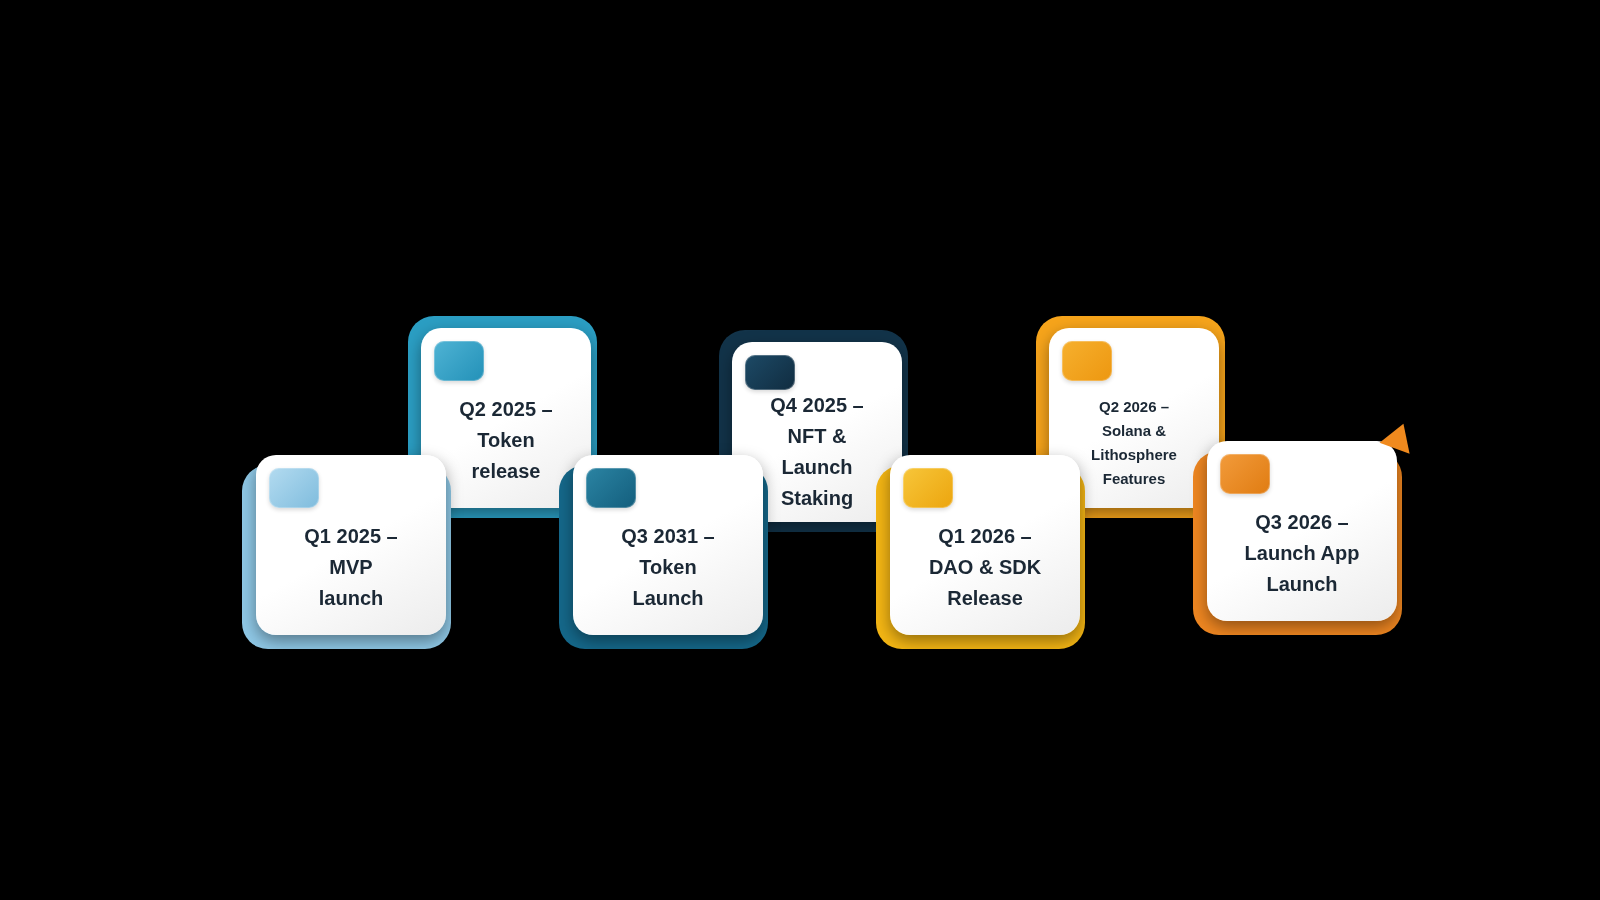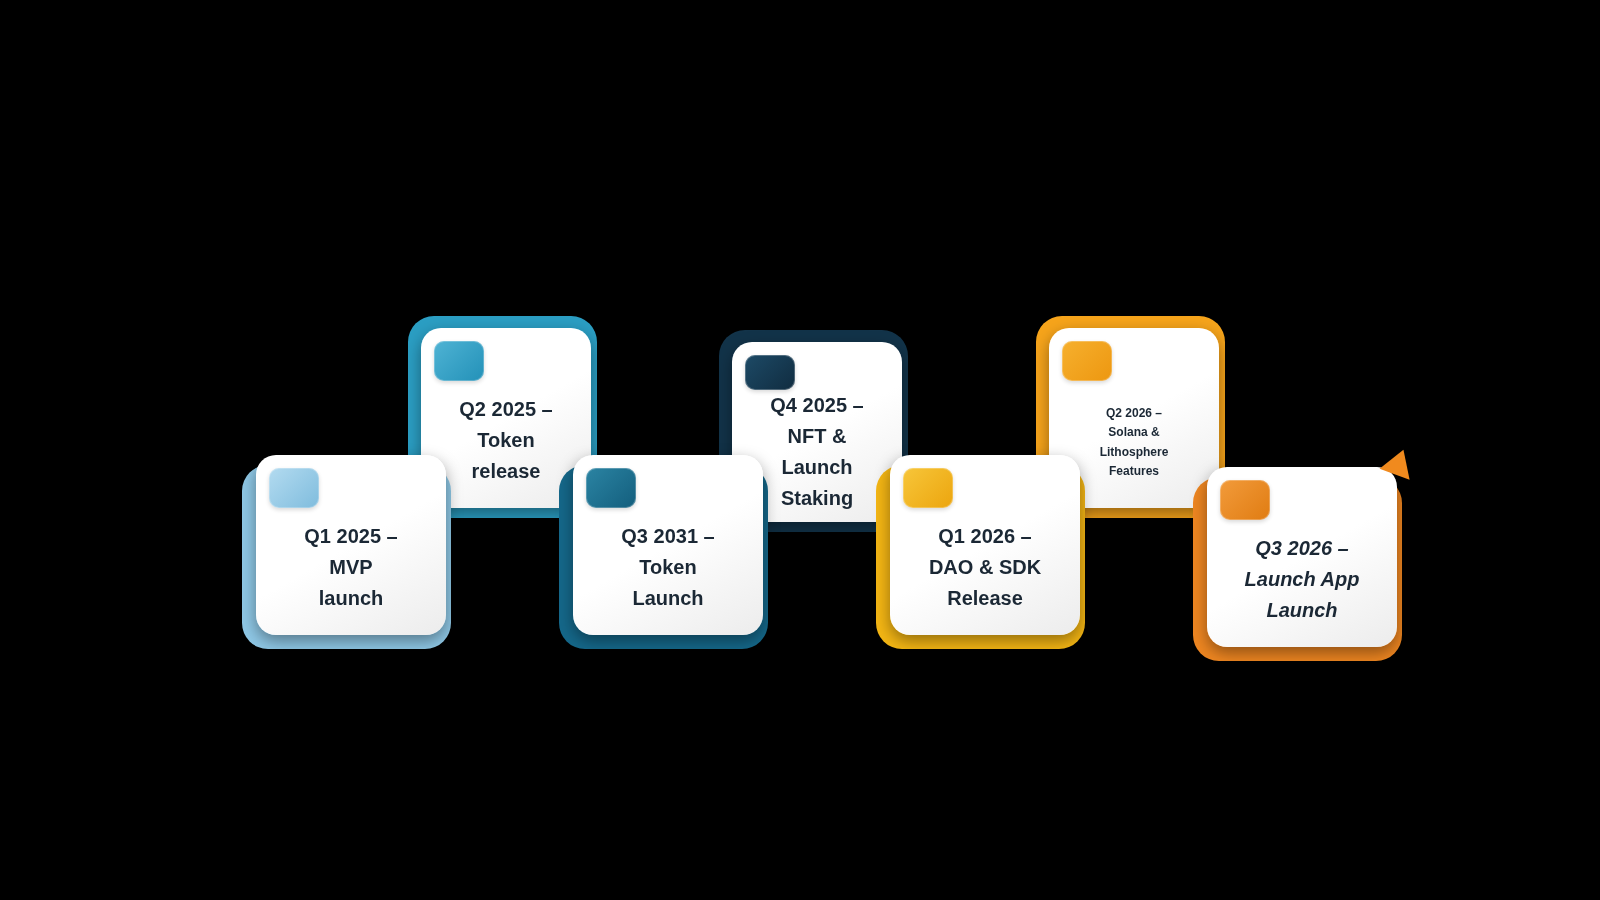--- a/index.html
+++ b/index.html
@@ -57,21 +57,21 @@
     justify-content: center;
     align-items: center;
     text-align: center;
     font-weight: bold;
     color: var(--text-color);
     font-size: 20px;
     line-height: 1.55;
     padding: 0 6px 8px 6px;
   }
   .card.small-text .text {
-    font-size: 12px;
+    font-size: 15px;
     line-height: 1.6;
     padding-bottom: 4px;
   }
   .arrow {
     position: absolute;
     top: -18px;
     right: -18px;
     width: 0;
     height: 0;
     border-left: 16px solid transparent;
@@ -153,21 +153,21 @@
         <div class="icon"></div>
         <div class="text">
           <div>Q2 2026 –</div>
           <div>Solana &amp;</div>
           <div>Lithosphere</div>
           <div>Features</div>
         </div>
       </div>
 
     </div>
-    <div class="card bottom" style="left: 1207px; top: 467px; font-style: italic; --accent: #ee8621; --g1: #f29b3b; --g2: #e07c12;">
+    <div class="card bottom" style="left: 1207px; top: 441px; --accent: #ee8621; --g1: #f29b3b; --g2: #e07c12;">
       <div class="accent"></div>
       <div class="face">
         <div class="icon"></div>
         <div class="text">
           <div>Q3 2026 –</div>
           <div>Launch App</div>
           <div>Launch</div>
         </div>
       </div>
       <div class="arrow" style="--arrow-color: #f08a1e;"></div>

